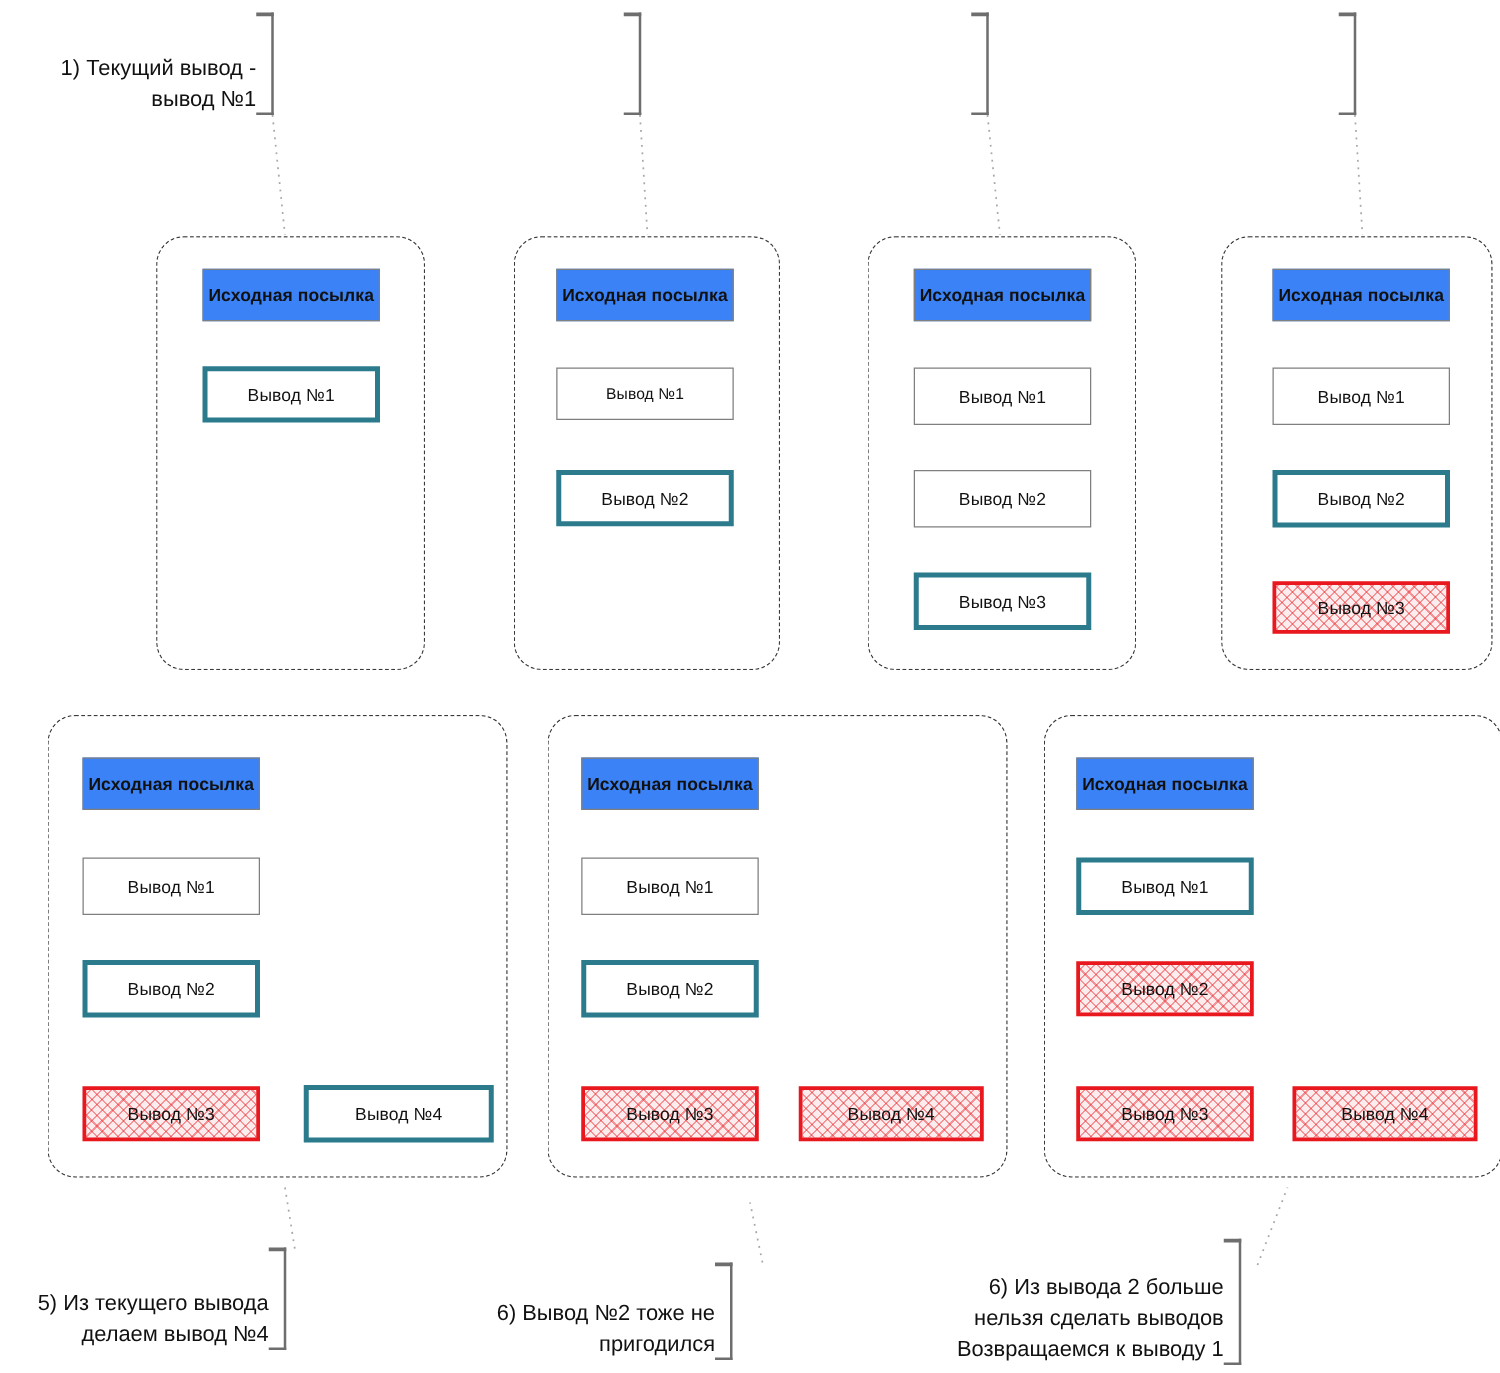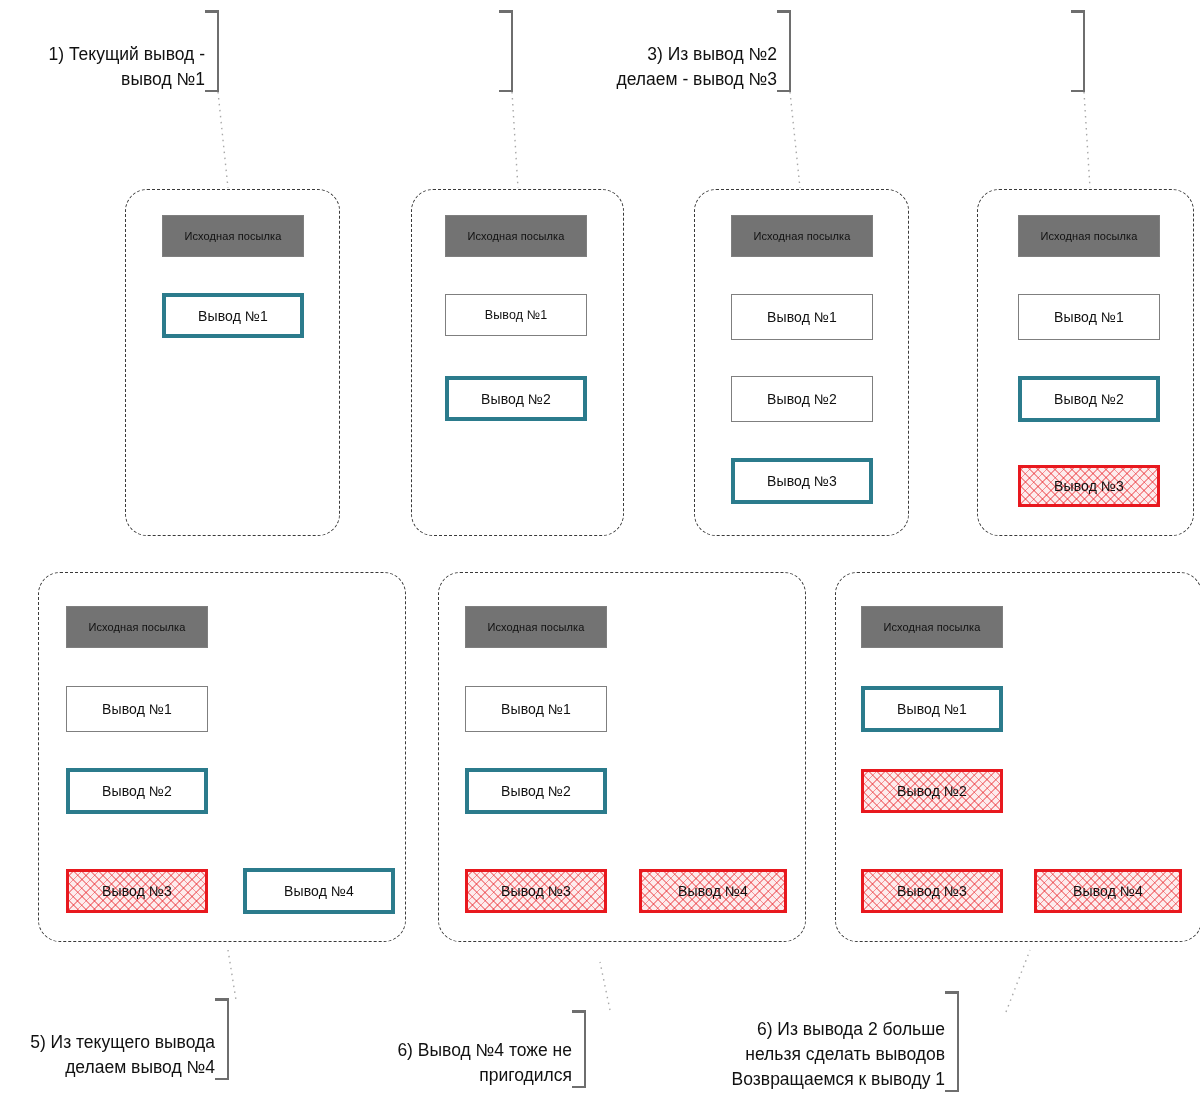--- a/index.html
+++ b/index.html
@@ -35,21 +35,21 @@
   }
 
   
   .node{
     position:absolute;box-sizing:border-box;
     display:flex;align-items:center;justify-content:center;
     text-align:center;background:#ffffff;
     font-size:14px;color:#111;letter-spacing:.1px;
   }
   .node.premise{
-    background:#737373;border:1.2px solid #7f7f7f;font-size:11px;
+    background:#3b82f6;border:1.2px solid #7f7f7f;font-size:14px;font-weight:bold;
   }
   .node.plain{border:1.2px solid #7f7f7f;}
   .node.plain.sm{font-size:12.5px;}
   .node.active{border:4px solid #2b7b8c;}
   .node.dead{
     border:3px solid #e8181e;
     background-color:#fdeced;
     background-image:
       repeating-linear-gradient(45deg,  rgba(232,24,30,.42) 0 1.2px, rgba(0,0,0,0) 1.2px 6px),
       repeating-linear-gradient(-45deg, rgba(232,24,30,.42) 0 1.2px, rgba(0,0,0,0) 1.2px 6px);
@@ -144,22 +144,20 @@
 
   <div class="callout" style="left:310px;top:10px;width:203px;height:82px;">
     <div class="brk">
         <i class="t"></i>
         <i class="v"></i>
         <i class="b"></i>
       </div>
   </div>
 
   <div class="callout" style="left:588px;top:10px;width:203px;height:82px;">
-    <div class="ctext">3) Из вывод №2
-делаем - вывод №3</div>
     <div class="brk">
         <i class="t"></i>
         <i class="v"></i>
         <i class="b"></i>
       </div>
   </div>
 
   <div class="callout" style="left:800px;top:10px;width:285px;height:82px;">
     <div class="brk">
         <i class="t"></i>
@@ -172,30 +170,30 @@
     <div class="ctext">5) Из текущего вывода
 делаем вывод №4</div>
     <div class="brk">
         <i class="t"></i>
         <i class="v"></i>
         <i class="b"></i>
       </div>
   </div>
 
   <div class="callout" style="left:366px;top:1010px;width:220px;height:78px;">
-    <div class="ctext">6) Вывод №4 тоже не
+    <div class="ctext">6) Вывод №2 тоже не
 пригодился</div>
     <div class="brk">
         <i class="t"></i>
         <i class="v"></i>
         <i class="b"></i>
       </div>
   </div>
 
-  <div class="callout" style="left:716px;top:991px;width:243px;height:101px;">
+  <div class="callout" style="left:750px;top:991px;width:243px;height:101px;">
     <div class="ctext">6) Из вывода 2 больше
 нельзя сделать выводов
 Возвращаемся к выводу 1</div>
     <div class="brk">
         <i class="t"></i>
         <i class="v"></i>
         <i class="b"></i>
       </div>
   </div>
 

